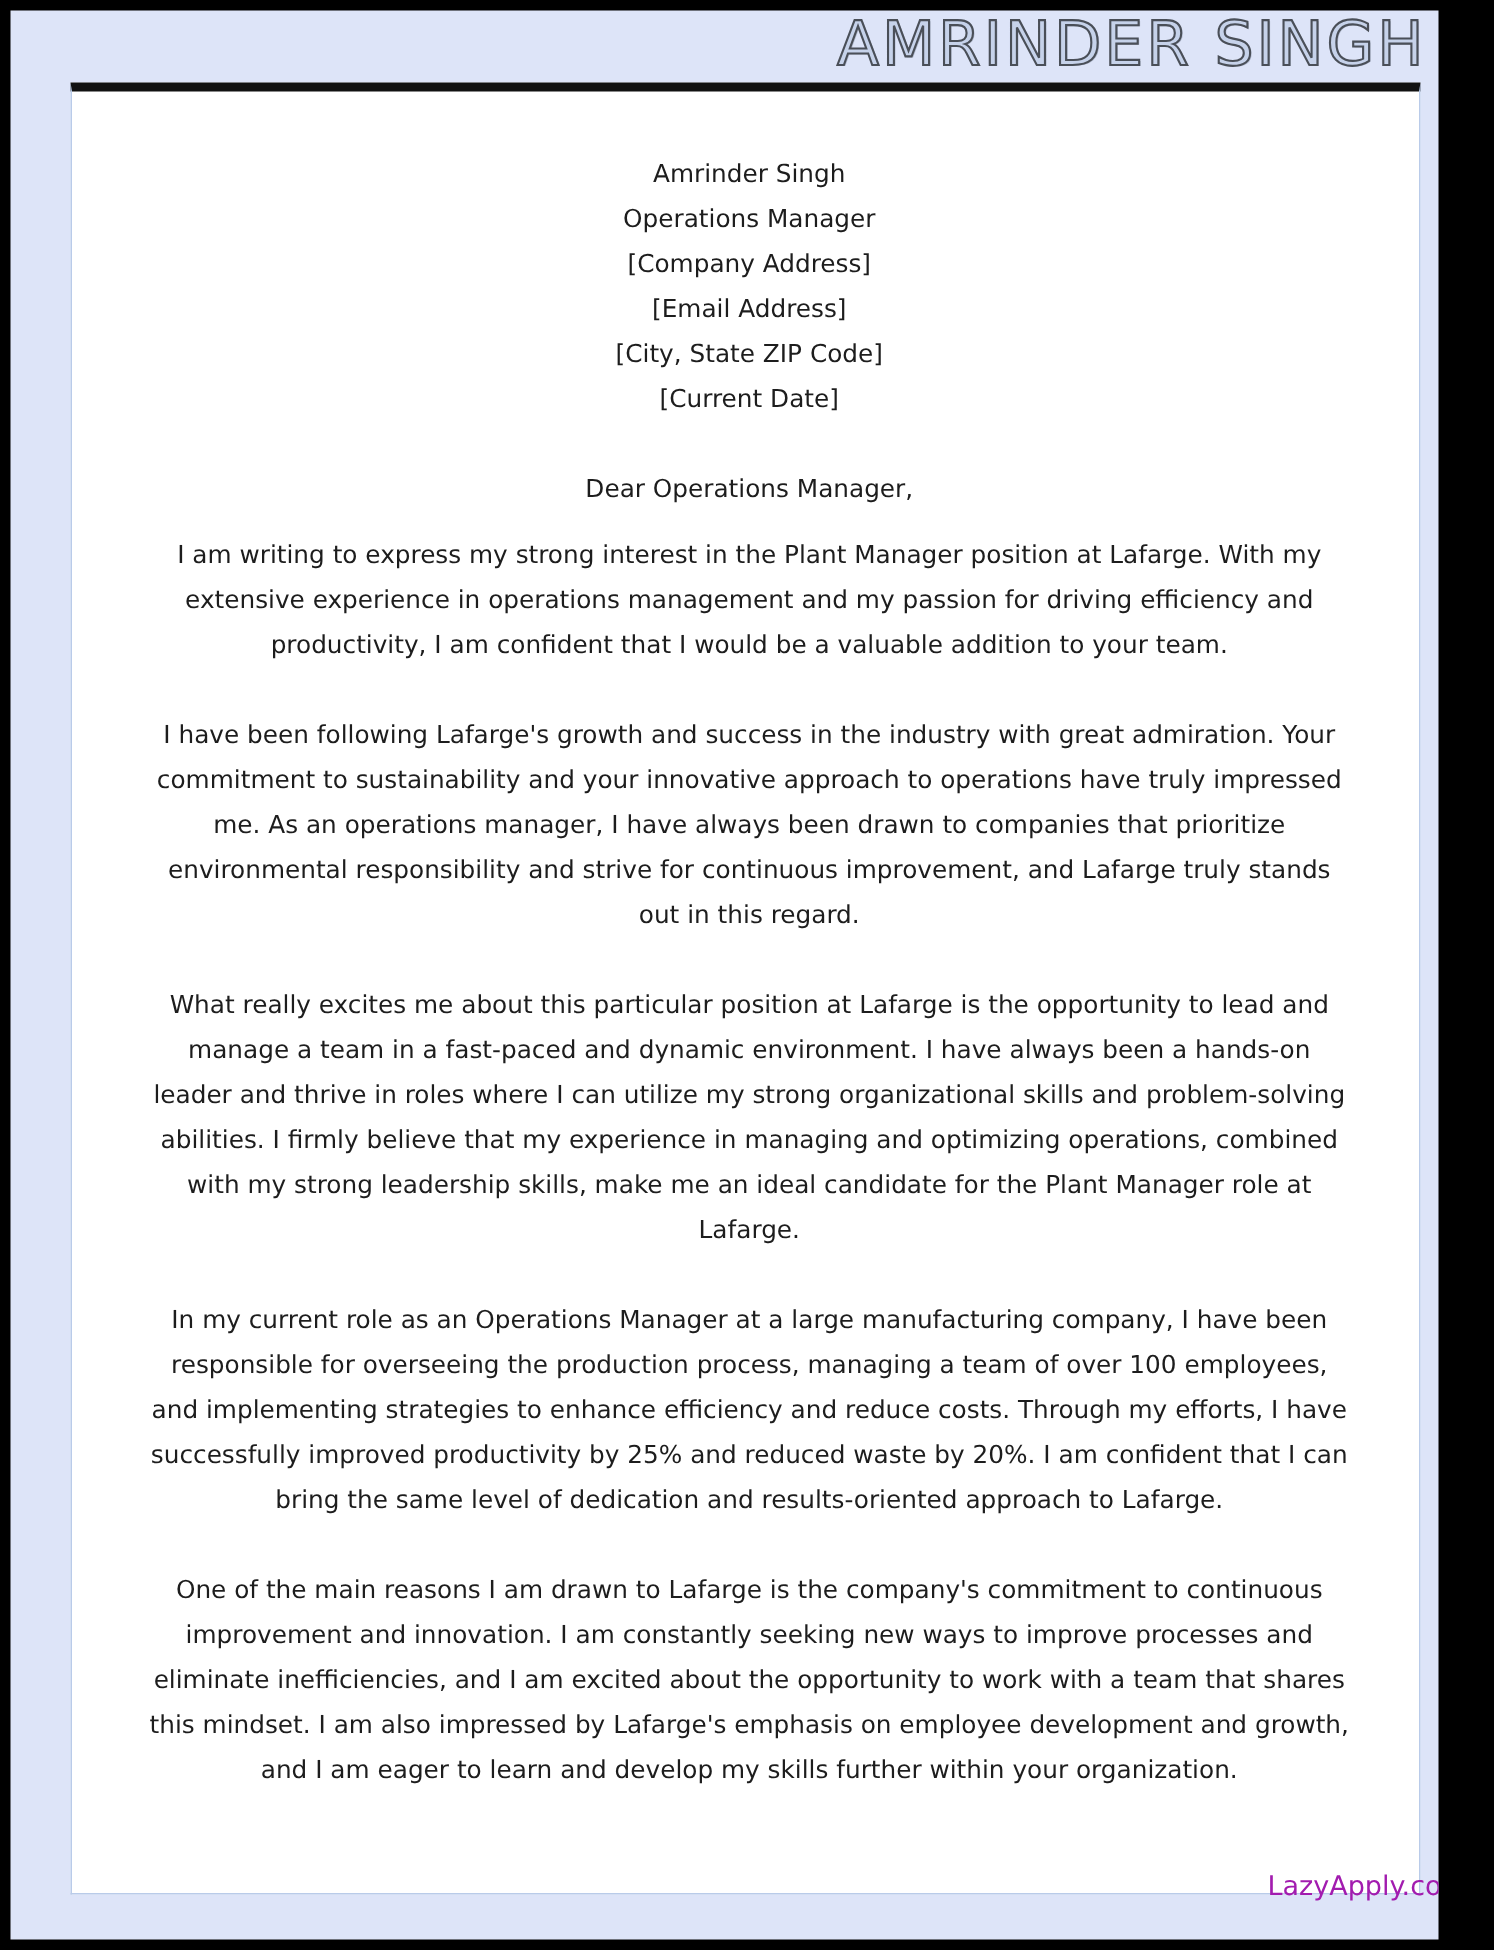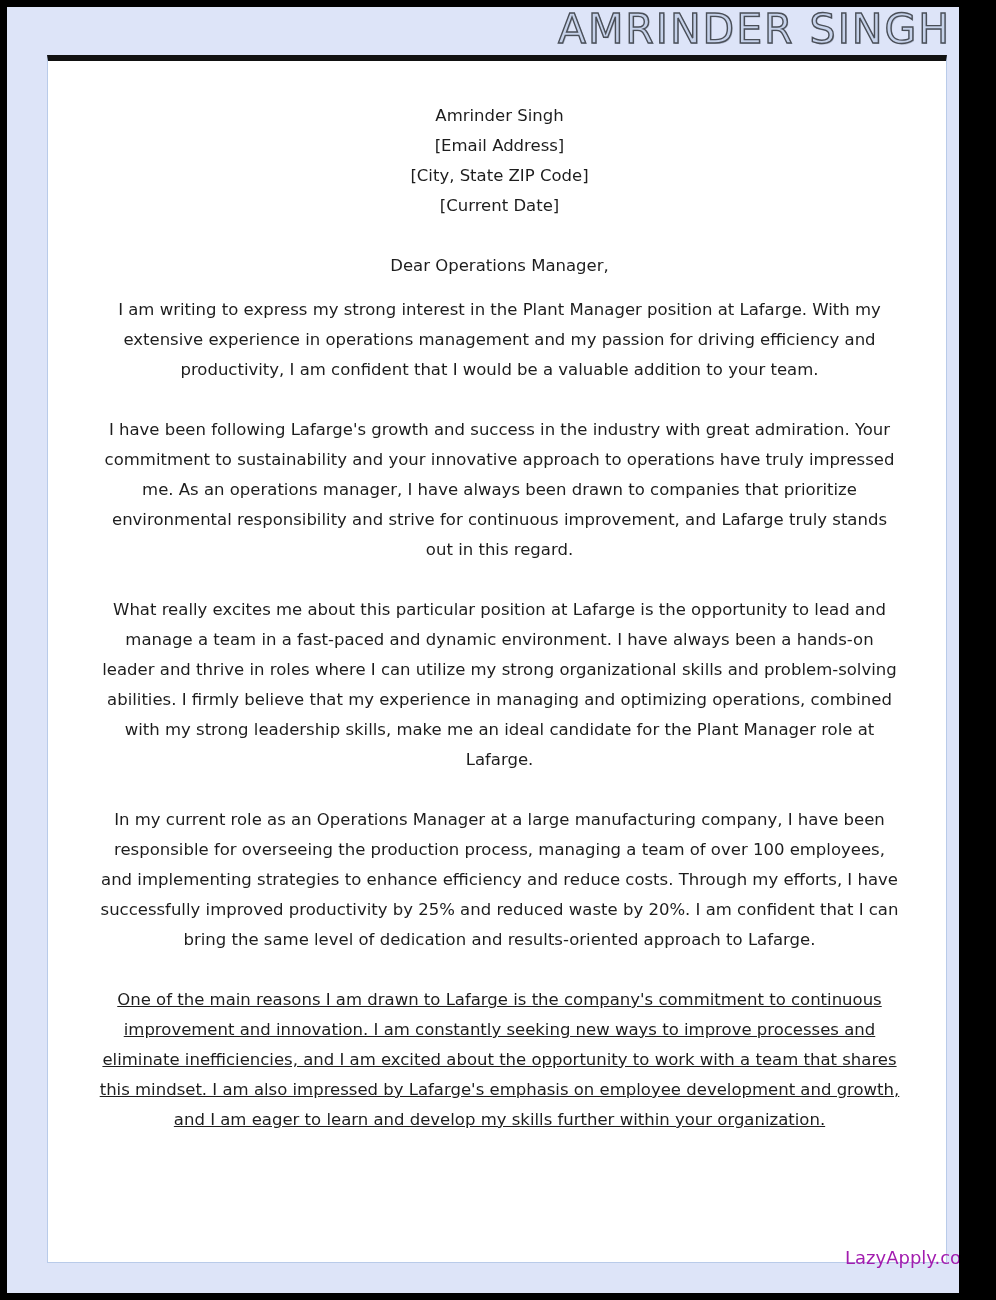--- a/index.html
+++ b/index.html
@@ -86,21 +86,21 @@
     line-height: 30px;
     color: #1d1d1d;
   }
 
   .sender-block { margin-bottom: 30px; }
   .sender-line { display: block; white-space: nowrap; }
 
   .salutation { margin-bottom: 14px; }
 
   .letter-para { margin-bottom: 30px; }
-  .letter-para:last-child { margin-bottom: 0; text-decoration: underline; }
+  .letter-para:last-child { margin-bottom: 0; }
 
   
   #watermark {
     position: absolute;
     left: 838px;
     top: 1241px;
     font-family: "DejaVu Sans", sans-serif;
     font-size: 18px;
     line-height: 20px;
     color: #a21caf;
@@ -118,20 +118,22 @@
     <div id="title-bar">
       <div id="doc-title">AMRINDER SINGH</div>
     </div>
 
     <div id="letter-card"></div>
 
     <div id="letter-body">
 
       <div class="sender-block">
         <span class="sender-line">Amrinder Singh</span>
+        <span class="sender-line">Operations Manager</span>
+        <span class="sender-line">[Company Address]</span>
         <span class="sender-line">[Email Address]</span>
         <span class="sender-line">[City, State ZIP Code]</span>
         <span class="sender-line">[Current Date]</span>
       </div>
 
       <div class="salutation">Dear Operations Manager,</div>
 
       <p class="letter-para">I am writing to express my strong interest in the Plant Manager position at Lafarge. With my extensive experience in operations management and my passion for driving efficiency and productivity, I am confident that I would be a valuable addition to your team.</p>
       <p class="letter-para">I have been following Lafarge's growth and success in the industry with great admiration. Your commitment to sustainability and your innovative approach to operations have truly impressed me. As an operations manager, I have always been drawn to companies that prioritize environmental responsibility and strive for continuous improvement, and Lafarge truly stands out in this regard.</p>
       <p class="letter-para">What really excites me about this particular position at Lafarge is the opportunity to lead and manage a team in a fast-paced and dynamic environment. I have always been a hands-on leader and thrive in roles where I can utilize my strong organizational skills and problem-solving abilities. I firmly believe that my experience in managing and optimizing operations, combined with my strong leadership skills, make me an ideal candidate for the Plant Manager role at Lafarge.</p>

